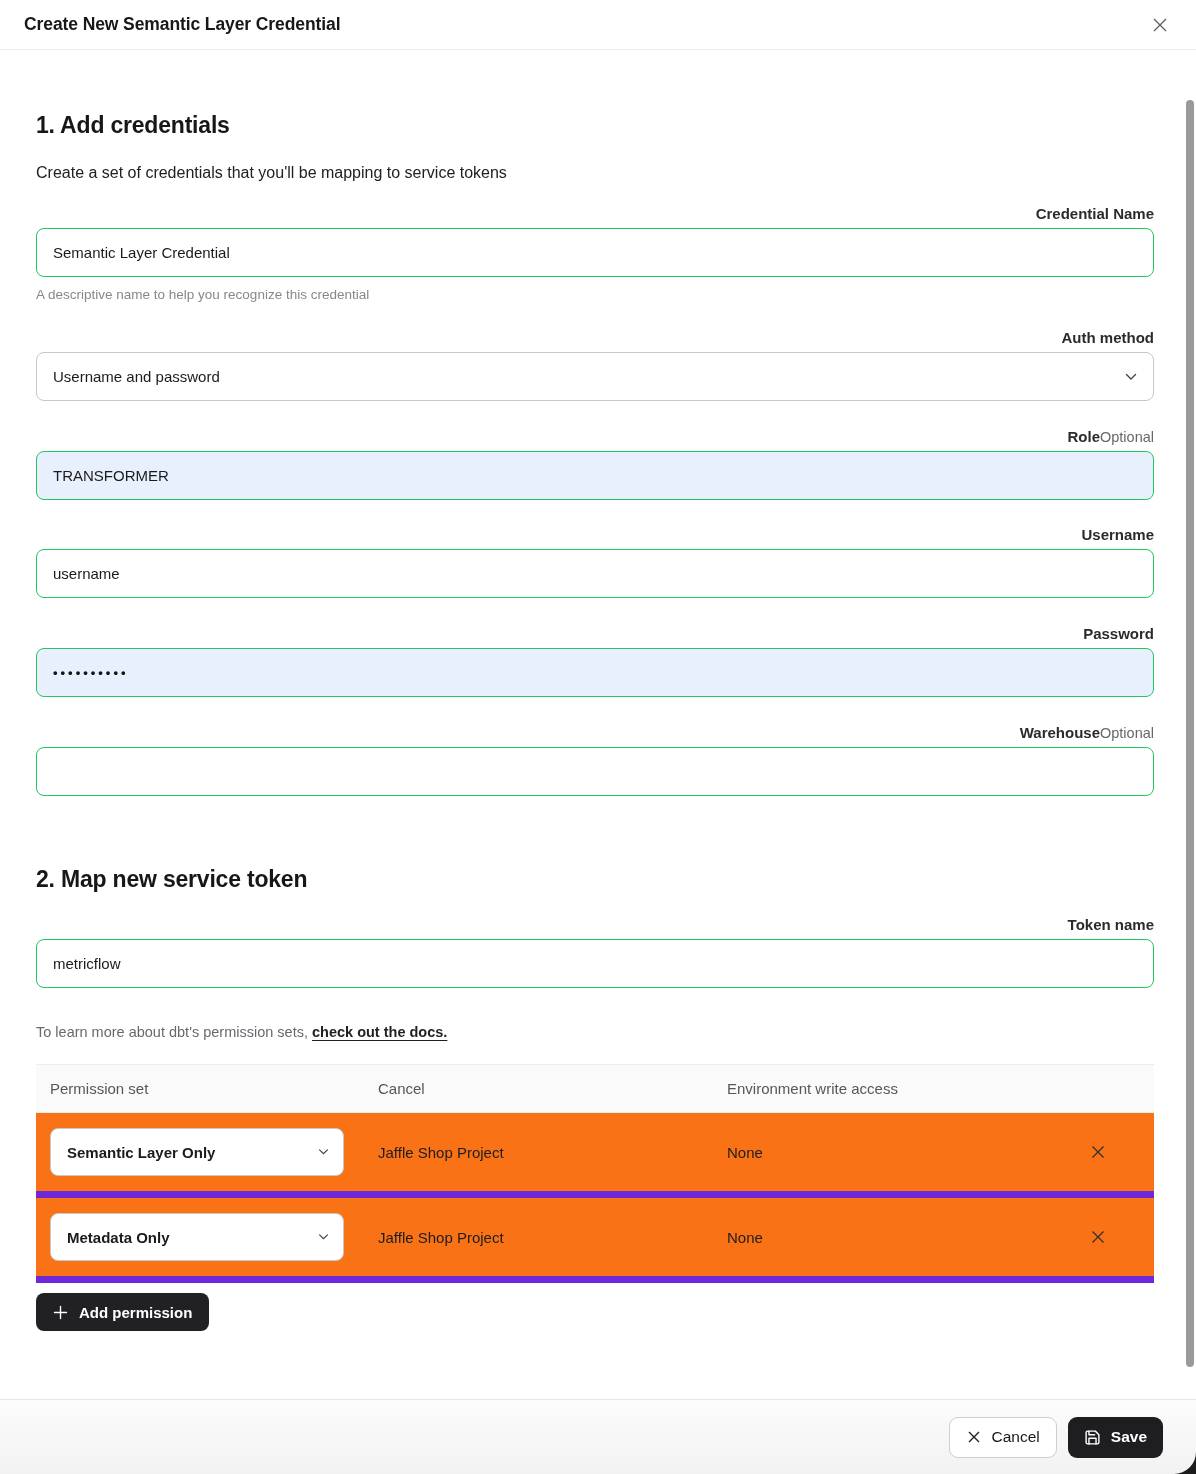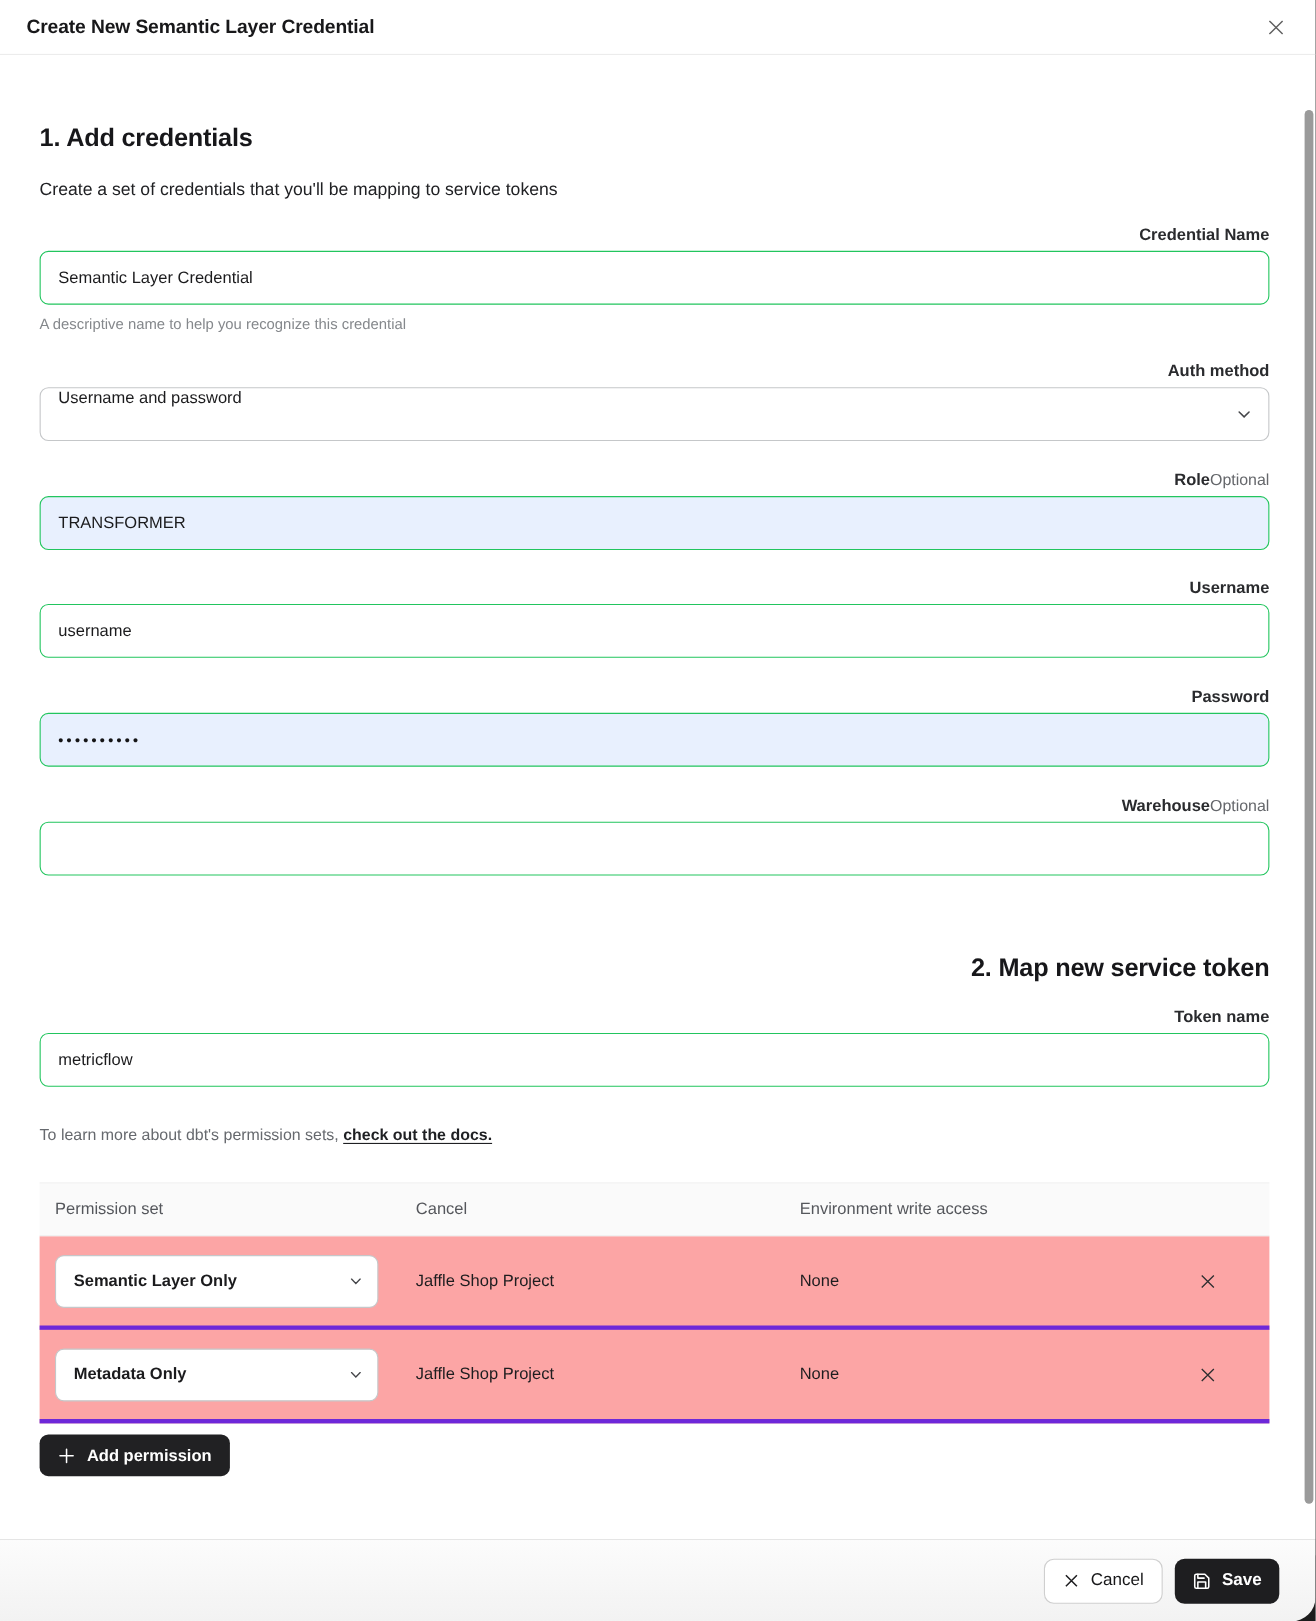--- a/index.html
+++ b/index.html
@@ -56,21 +56,21 @@
     background: #fff;
     height: 1349px;
   }
   .section-heading {
     font-size: 23px;
     font-weight: 700;
     color: #17171a;
     letter-spacing: -0.2px;
   }
   .s1-heading { padding-top: 62px; }
-  .s2-heading { padding-top: 70px; text-align: right; }
+  .s2-heading { padding-top: 70px; }
   .section-desc {
     margin-top: 25px;
     font-size: 16px;
     color: #202124;
   }
   .field-label-row {
     display: flex;
     justify-content: flex-end;
     align-items: baseline;
   }
@@ -111,20 +111,21 @@
   }
   .helper-text {
     margin-top: 10px;
     font-size: 13.5px;
     color: #85888c;
   }
 
   .select-control {
     position: relative;
     display: flex;
+    align-items: center;
     width: 100%;
     height: 49px;
     margin-top: 6px;
     border: 1px solid #c5c7c9;
     border-radius: 8px;
     background: #fff;
     padding: 0 40px 0 16px;
     font-size: 15px;
     color: #1b1b1d;
     cursor: pointer;
@@ -145,21 +146,21 @@
   .docs-link {
     color: #1f2023;
     font-weight: 700;
     text-decoration: underline;
     text-underline-offset: 3px;
     cursor: pointer;
   }
 
   
   .perm-table {
-    margin-top: 35px;
+    margin-top: 24px;
     border-top: 1px solid #ececec;
   }
   .perm-header-row {
     display: grid;
     grid-template-columns: 342px 349px 1fr 112px;
     align-items: center;
     height: 48px;
     background: #fafafa;
     border-bottom: 1px solid #ececec;
   }
@@ -167,22 +168,22 @@
     font-size: 15px;
     color: #55575c;
     padding-left: 14px;
   }
   .perm-header-cell.c2, .perm-header-cell.c3 { padding-left: 0; }
   .perm-row {
     display: grid;
     grid-template-columns: 342px 349px 1fr 112px;
     align-items: center;
     height: 85px;
-    border-bottom: 4px solid #6d28d9;
-    background: #fca5a5;
+    border-bottom: 7px solid #6d28d9;
+    background: #f97316;
   }
   .perm-cell { font-size: 15px; color: #1d1d1f; }
   .perm-cell.c1 { padding-left: 14px; }
   .row-select {
     position: relative;
     display: flex;
     align-items: center;
     width: 294px;
     height: 48px;
     border: 1px solid #c5c7c9;

